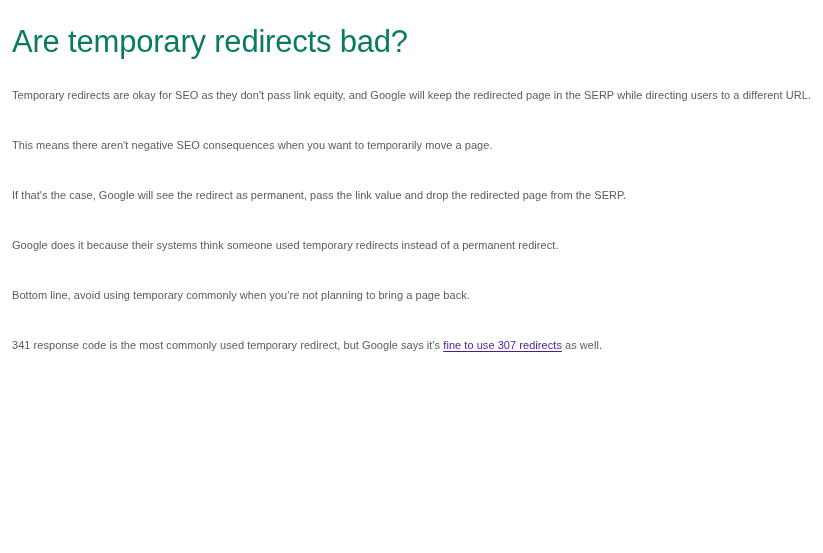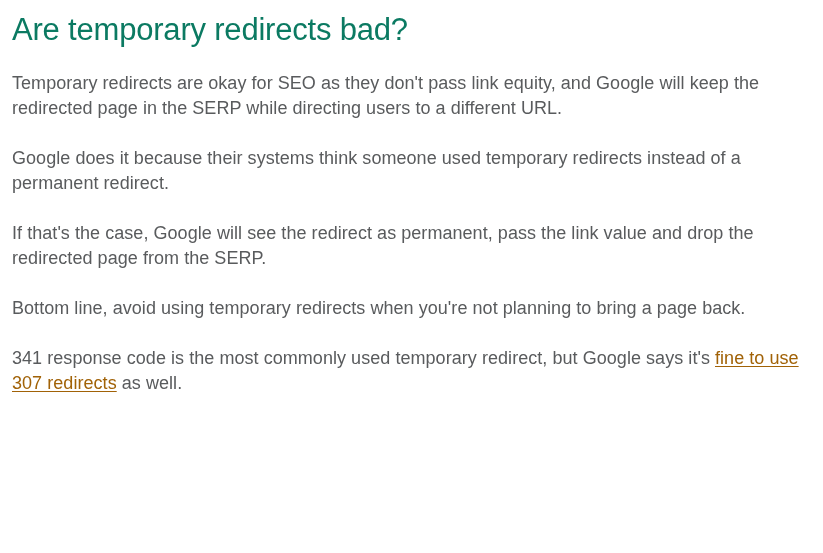--- a/index.html
+++ b/index.html
@@ -11,21 +11,21 @@
     height: 553px;
     background: #ffffff;
     font-family: "Liberation Sans", sans-serif;
     overflow: hidden;
   }
   .article {
     position: relative;
     width: 823px;
     height: 427px;
     box-sizing: border-box;
-    padding: 4px 12px;
+    padding: 16px 12px;
     background: #ffffff;
   }
   .article-heading {
     margin: 0;
     padding: 0;
     font-family: "Liberation Sans", sans-serif;
     font-size: 31px;
     font-weight: 400;
     line-height: 40px;
     color: #0b7a62;
@@ -35,52 +35,53 @@
   }
   .article-body {
     margin: 0;
     padding: 0;
     padding-top: 21px;
   }
   .article-paragraph {
     margin: 0 0 25px 0;
     padding: 0;
     font-family: "Liberation Sans", sans-serif;
-    font-size: 18px;
+    font-size: 11px;
     line-height: 25px;
     color: #595b5d;
     letter-spacing: 0.05px;
     max-width: 800px;
   }
   .article-paragraph:last-child {
     margin-bottom: 0;
   }
   .inline-link {
-    color: #a16207;
+    color: #4c1d95;
     text-decoration: underline;
     text-underline-offset: 2px;
     cursor: pointer;
   }
 </style>
 </head>
 <body>
 
 <div class="article">
 
   <h1 class="article-heading">Are temporary redirects bad?</h1>
 
   <div class="article-body">
 
     <p class="article-paragraph">Temporary redirects are okay for SEO as they don't pass link equity, and Google will keep the redirected page in the SERP while directing users to a different URL.</p>
 
 
+    <p class="article-paragraph">This means there aren't negative SEO consequences when you want to temporarily move a page.</p>
 
+
+    <p class="article-paragraph">If that's the case, Google will see the redirect as permanent, pass the link value and drop the redirected page from the SERP.</p>
 
     <p class="article-paragraph">Google does it because their systems think someone used temporary redirects instead of a permanent redirect.</p>
 
-    <p class="article-paragraph">If that's the case, Google will see the redirect as permanent, pass the link value and drop the redirected page from the SERP.</p>
-
-    <p class="article-paragraph">Bottom line, avoid using temporary redirects when you're not planning to bring a page back.</p>
+    <p class="article-paragraph">Bottom line, avoid using temporary commonly when you're not planning to bring a page back.</p>
 
     <p class="article-paragraph"><span>341 response code is the most commonly used temporary redirect, but Google says it's </span><a class="inline-link">fine to use 307 redirects</a><span> as well.</span></p>
 
   </div>
 </div>
 
 </body></html>

